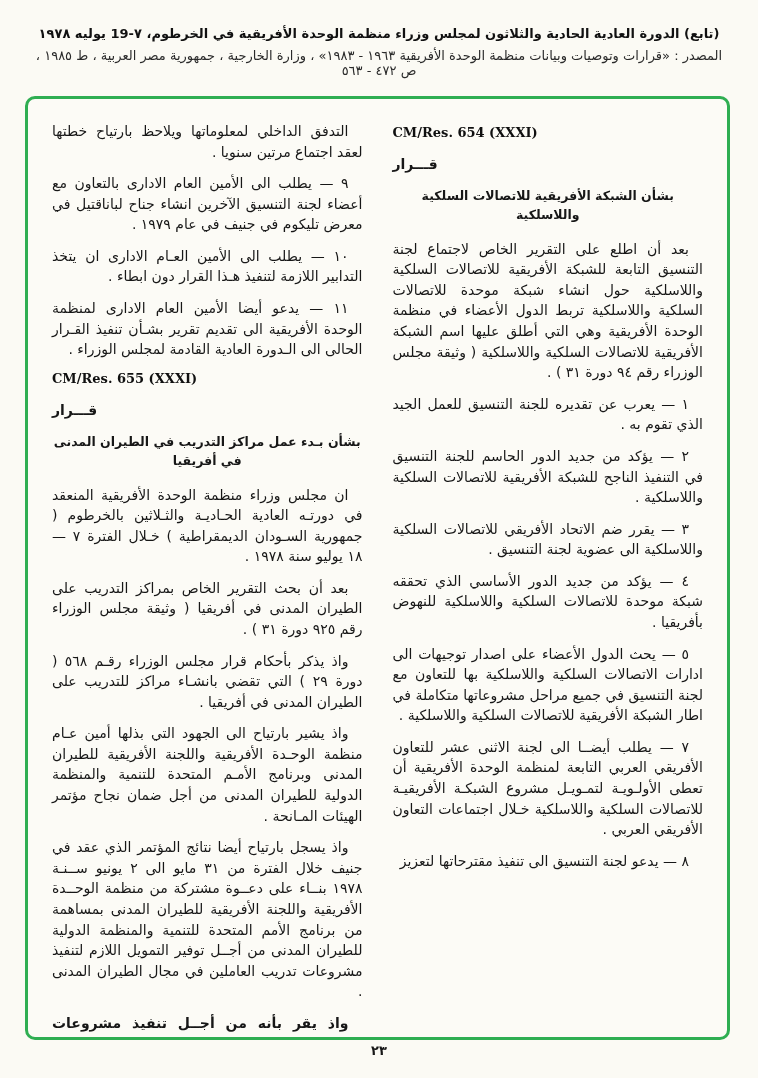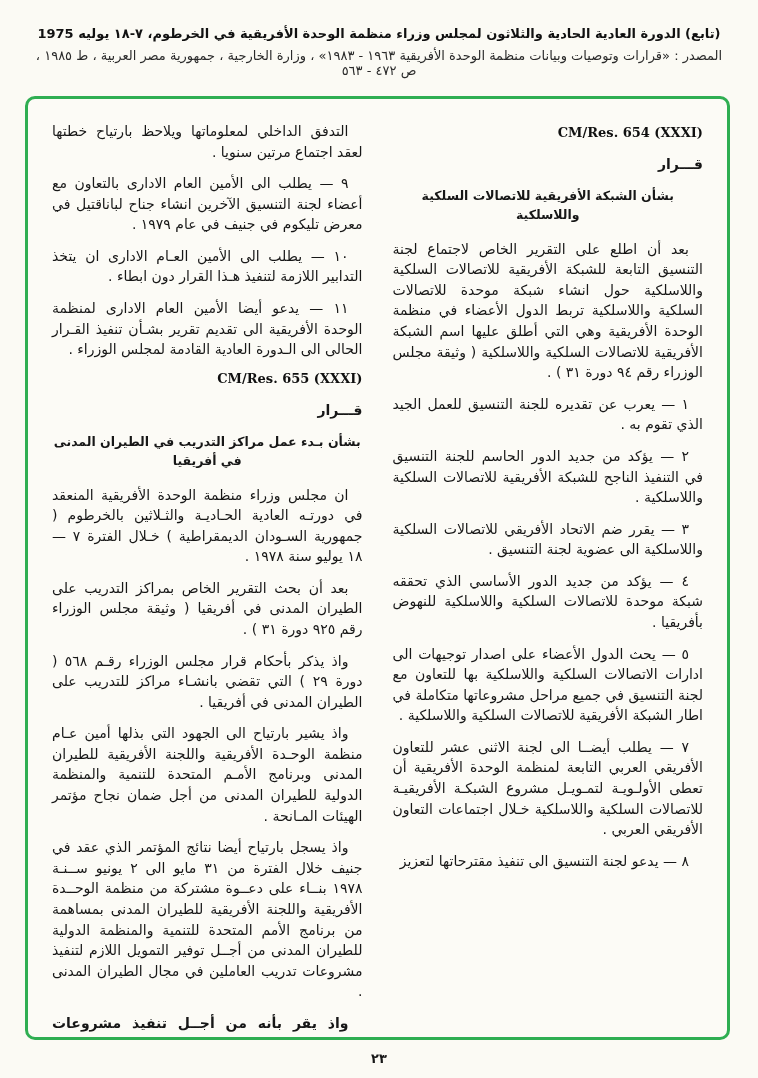--- a/index.html
+++ b/index.html
@@ -40,29 +40,29 @@
     display: flex;
     direction: rtl;
     gap: 30px;
     overflow: hidden;
   }
   .col { flex: 1; min-width: 0; }
 
   .block { margin: 0 0 11px 0; }
   .ref {
     direction: ltr;
-    text-align: right;
+    text-align: left;
     font-family: "DejaVu Serif", serif;
     font-weight: bold;
     font-size: 13px;
     margin: 4px 0 16px 0;
     color: #101010;
   }
   .title {
-    text-align: right;
+    text-align: left;
     font-weight: bold;
     font-size: 14px;
     letter-spacing: 1px;
     margin: 6px 0 14px 0;
   }
   .heading {
     text-align: center;
     font-weight: bold;
     font-size: 12.5px;
     line-height: 1.55;
@@ -72,32 +72,32 @@
     direction: rtl;
     text-align: justify;
     font-size: 14px;
     line-height: 1.47;
     text-indent: 14px;
   }
   .bold { font-weight: bold; }
 
   .pagenum {
     position: absolute;
-    bottom: 12px;
+    bottom: 20px;
     left: 0; width: 100%;
     text-align: center;
     font-weight: bold;
     font-size: 13px;
   }
 </style>
 </head>
 <body>
 
 <div class="sheet">
-  <div class="hdr1">(تابع) الدورة العادية الحادية والثلاثون لمجلس وزراء منظمة الوحدة الأفريقية في الخرطوم، ٧-١٨ يوليه 1975</div>
+  <div class="hdr1">(تابع) الدورة العادية الحادية والثلاثون لمجلس وزراء منظمة الوحدة الأفريقية في الخرطوم، ٧-19 يوليه ١٩٧٨</div>
   <div class="hdr2">المصدر : «قرارات وتوصيات وبيانات منظمة الوحدة الأفريقية ١٩٦٣ - ١٩٨٣» ، وزارة الخارجية ، جمهورية مصر العربية ، ط ١٩٨٥ ، ص ٤٧٢ - ٥٦٣</div>
 
   <div class="frame" style="border-color: rgb(47, 174, 82);">
     <div class="col">
         <div class="block ref">CM/Res. 654 (XXXI)</div>
         <div class="block title">قـــرار</div>
         <div class="block heading">بشأن الشبكة الأفريقية للاتصالات السلكية واللاسلكية</div>
         <div class="block para">بعد أن اطلع على التقرير الخاص لاجتماع لجنة التنسيق التابعة للشبكة الأفريقية للاتصالات السلكية واللاسلكية حول انشاء شبكة موحدة للاتصالات السلكية واللاسلكية تربط الدول الأعضاء في منظمة الوحدة الأفريقية وهي التي أطلق عليها اسم الشبكة الأفريقية للاتصالات السلكية واللاسلكية ( وثيقة مجلس الوزراء رقم ٩٤ دورة ٣١ ) .</div>
         <div class="block para">١ — يعرب عن تقديره للجنة التنسيق للعمل الجيد الذي تقوم به .</div>
         <div class="block para">٢ — يؤكد من جديد الدور الحاسم للجنة التنسيق في التنفيذ الناجح للشبكة الأفريقية للاتصالات السلكية واللاسلكية .</div>

